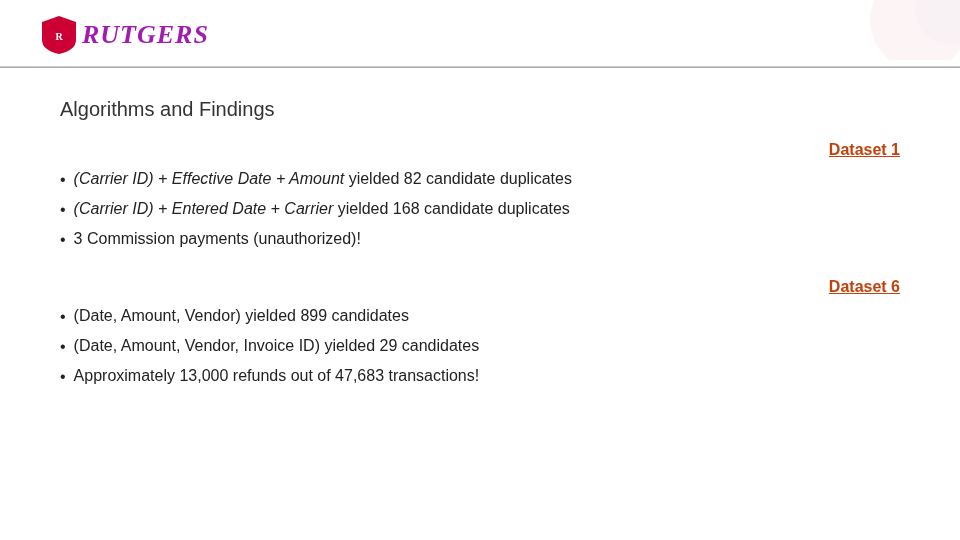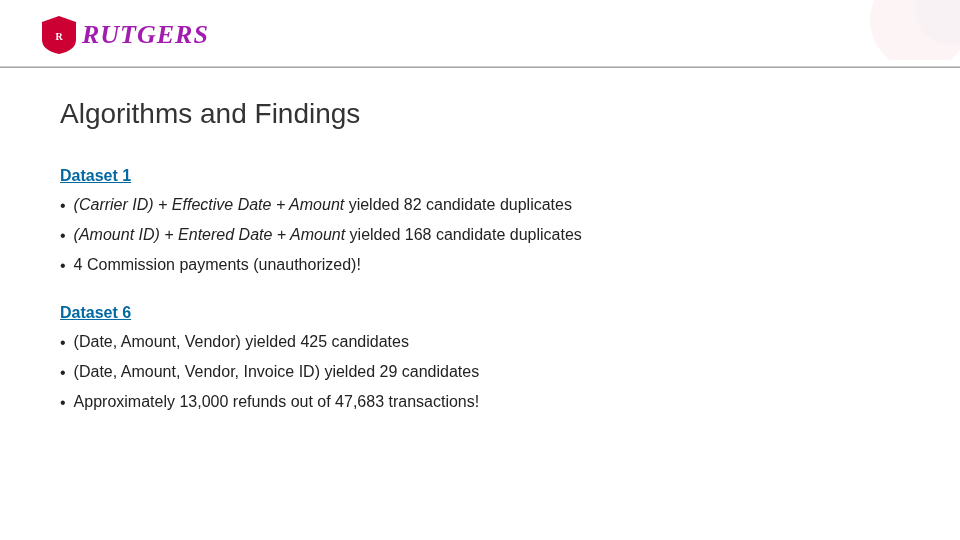--- a/index.html
+++ b/index.html
@@ -68,36 +68,37 @@
       height: 1px;
       background: #aaaaaa;
     }
 
     
     .content {
       padding: 30px 60px 30px 60px;
     }
 
     .page-title {
-      font-size: 28px;
+      font-size: 20px;
       font-weight: normal;
       color: #333333;
-      margin-bottom: 37px;
+      margin-bottom: 20px;
     }
 
     .dataset-section {
       margin-bottom: 26px;
     }
 
     .dataset-heading {
       font-size: 16px;
       font-weight: bold;
-      color: #0369a1;
+      color: #c2410c;
       text-decoration: underline;
       margin-bottom: 8px;
+      text-align: right;
     }
 
     .bullet-list {
       list-style: none;
       padding: 0;
       margin: 0;
     }
 
     .bullet-list li {
       font-size: 16px;
@@ -156,39 +157,39 @@
       <ul class="bullet-list">
         <li>
           <span class="bullet-dot">•</span>
           <span class="bullet-text">
             <em>(Carrier ID) + Effective Date + Amount</em> yielded 82 candidate duplicates
           </span>
         </li>
         <li>
           <span class="bullet-dot">•</span>
           <span class="bullet-text">
-            <em>(Amount ID) + Entered Date + Amount</em> yielded 168 candidate duplicates
-          </span>
-        </li>
-        <li>
-          <span class="bullet-dot">•</span>
-          <span class="bullet-text">
-            4 Commission payments (unauthorized)!
+            <em>(Carrier ID) + Entered Date + Carrier</em> yielded 168 candidate duplicates
+          </span>
+        </li>
+        <li>
+          <span class="bullet-dot">•</span>
+          <span class="bullet-text">
+            3 Commission payments (unauthorized)!
           </span>
         </li>
       </ul>
     </div>
 
     <div class="dataset-section">
       <div class="dataset-heading">Dataset 6</div>
       <ul class="bullet-list">
         <li>
           <span class="bullet-dot">•</span>
           <span class="bullet-text">
-            (Date, Amount, Vendor) yielded 425 candidates
+            (Date, Amount, Vendor) yielded 899 candidates
           </span>
         </li>
         <li>
           <span class="bullet-dot">•</span>
           <span class="bullet-text">
             (Date, Amount, Vendor, Invoice ID) yielded 29 candidates
           </span>
         </li>
         <li>
           <span class="bullet-dot">•</span>

